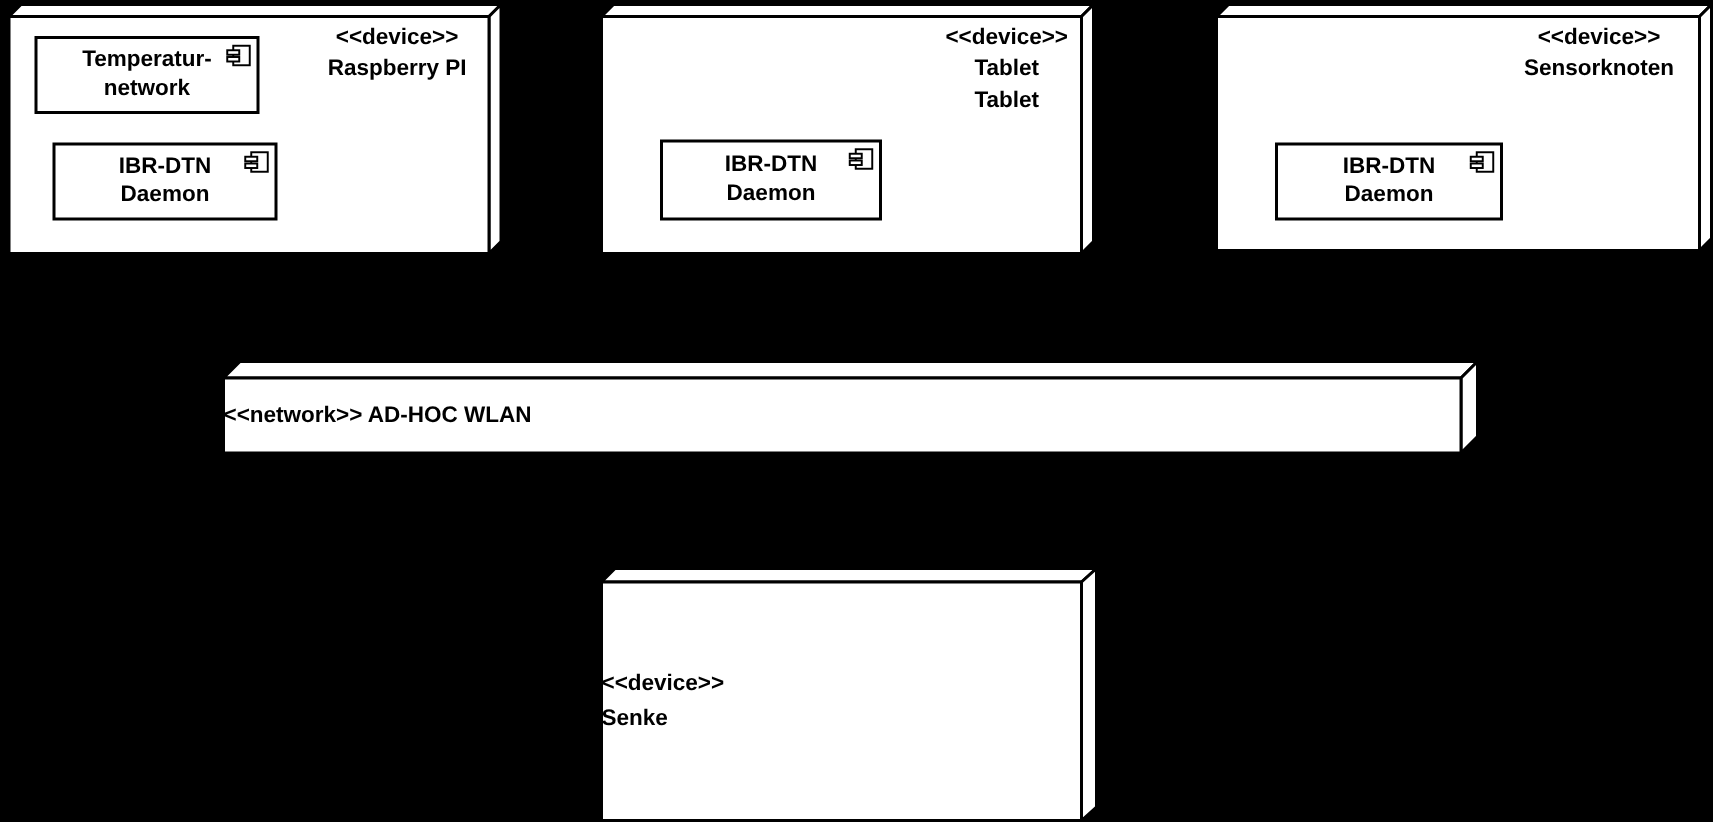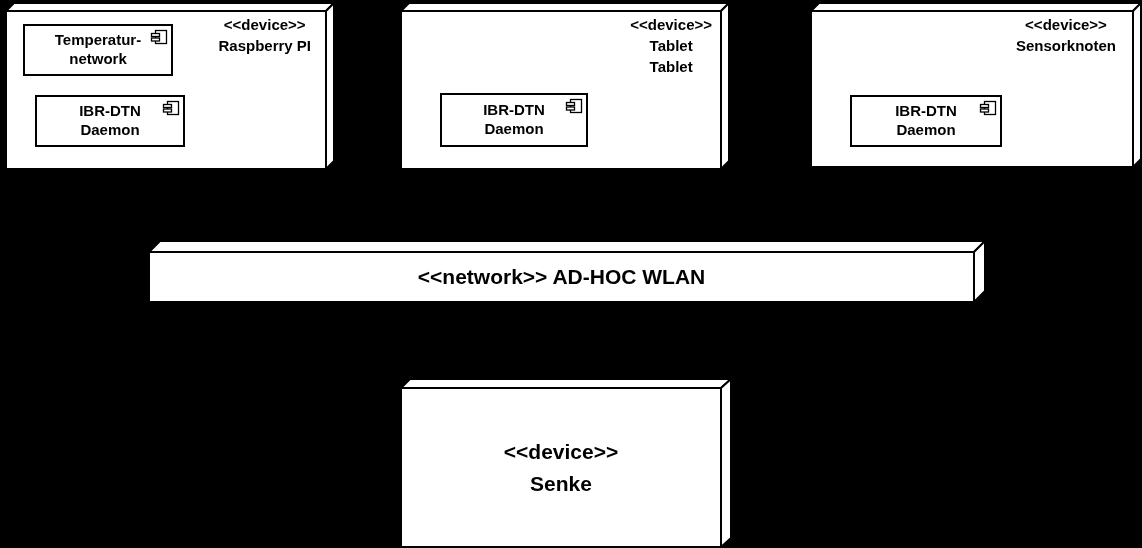--- a/index.html
+++ b/index.html
@@ -51,25 +51,25 @@
   .component .comp-line { display: block; }
   .comp-icon {
     position: absolute;
     top: 3px;
     right: 3px;
   }
   .center-label {
     position: absolute;
     display: flex;
     flex-direction: column;
-    align-items: center;
+    align-items: flex-start;
     justify-content: center;
     text-align: center;
     font-weight: bold;
-    font-size: 21px;
+    font-size: 15px;
     line-height: 1.5;
     color: #000000;
   }
   .center-label span { display: block; }
 </style>
 </head>
 <body>
 
 <div class="stage">
 

